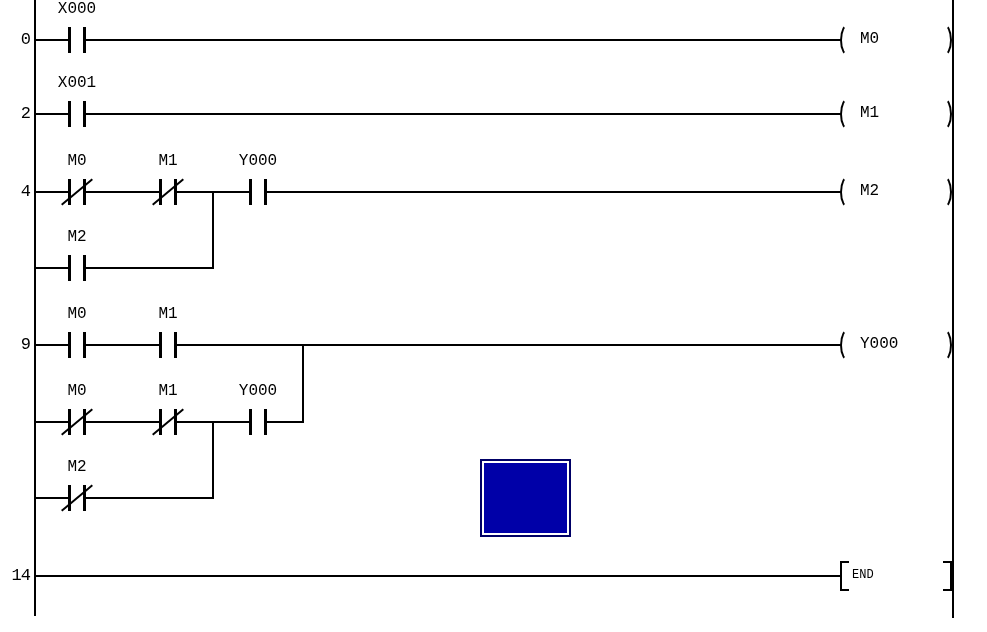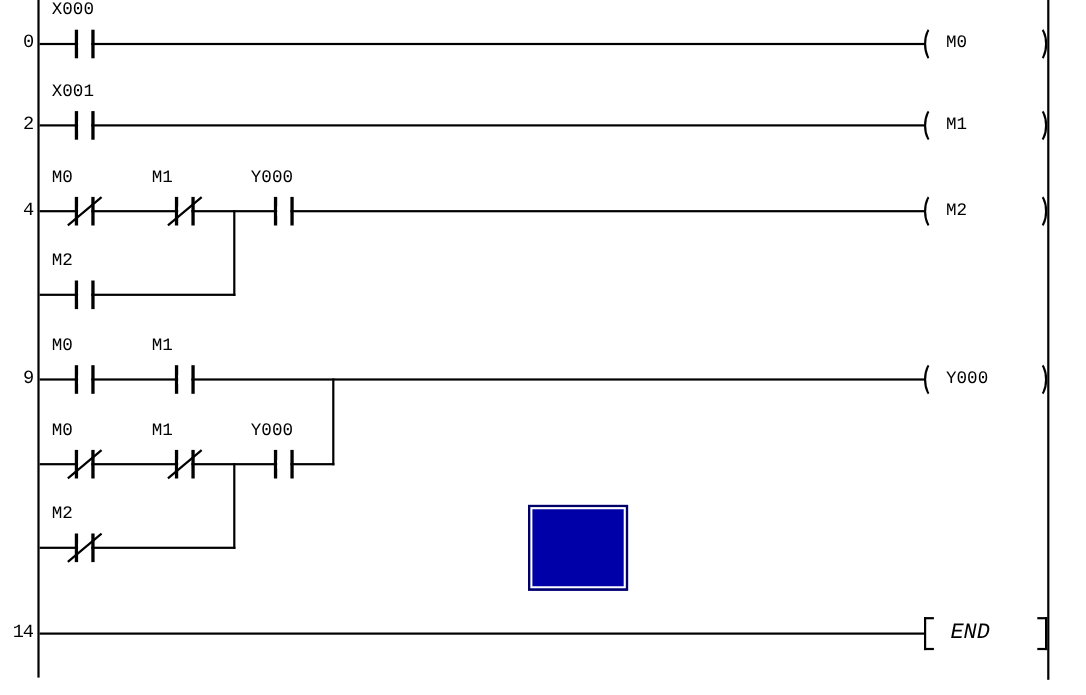--- a/index.html
+++ b/index.html
@@ -19,41 +19,41 @@
     content:"";position:absolute;top:0;width:3px;height:26px;background:#000000;
   }
   .contact::before{left:9px;}
   .contact::after{left:24px;}
   .contact .gap{position:absolute;left:12px;top:9px;width:12px;height:8px;background:#ffffff;}
   .contact .slash{
     position:absolute;left:-2px;top:12px;width:40px;height:2px;background:#000000;
     transform:rotate(-40deg);
   }
   .contact .clabel{
-    position:absolute;left:-12px;top:-26px;width:60px;
+    position:absolute;left:-12px;top:-26px;width:60px;text-align:center;
     font-size:16px;line-height:17px;
   }
   
   .coil{position:absolute;width:112px;height:34px;}
   .coil::before,.coil::after{
     content:"";position:absolute;top:0;width:18px;height:34px;
     border:2px solid transparent;border-radius:50%;box-sizing:border-box;
   }
   .coil::before{left:0;border-left-color:#000000;}
   .coil::after{right:0;border-right-color:#000000;}
   .coil .coil-label{position:absolute;left:20px;top:8px;font-size:16px;line-height:17px;}
   
   .endblk{position:absolute;width:112px;height:30px;}
   .endblk::before,.endblk::after{
     content:"";position:absolute;top:0;width:9px;height:30px;box-sizing:border-box;
     border:2px solid #000000;
   }
   .endblk::before{left:0;border-right:none;}
   .endblk::after{right:0;border-left:none;}
-  .endblk .end-label{position:absolute;left:24px;top:6px;font-size:20px;line-height:17px;font-style:italic;}
+  .endblk .end-label{position:absolute;left:12px;top:6px;font-size:12px;line-height:17px;}
   
   .cursor{
     position:absolute;left:480px;top:459px;width:91px;height:78px;box-sizing:border-box;
     background:#0000A8;border:2px solid #000066;box-shadow:inset 0 0 0 2px #ffffff;
   }
 </style>
 </head>
 <body>
 
 <div id="canvas">

